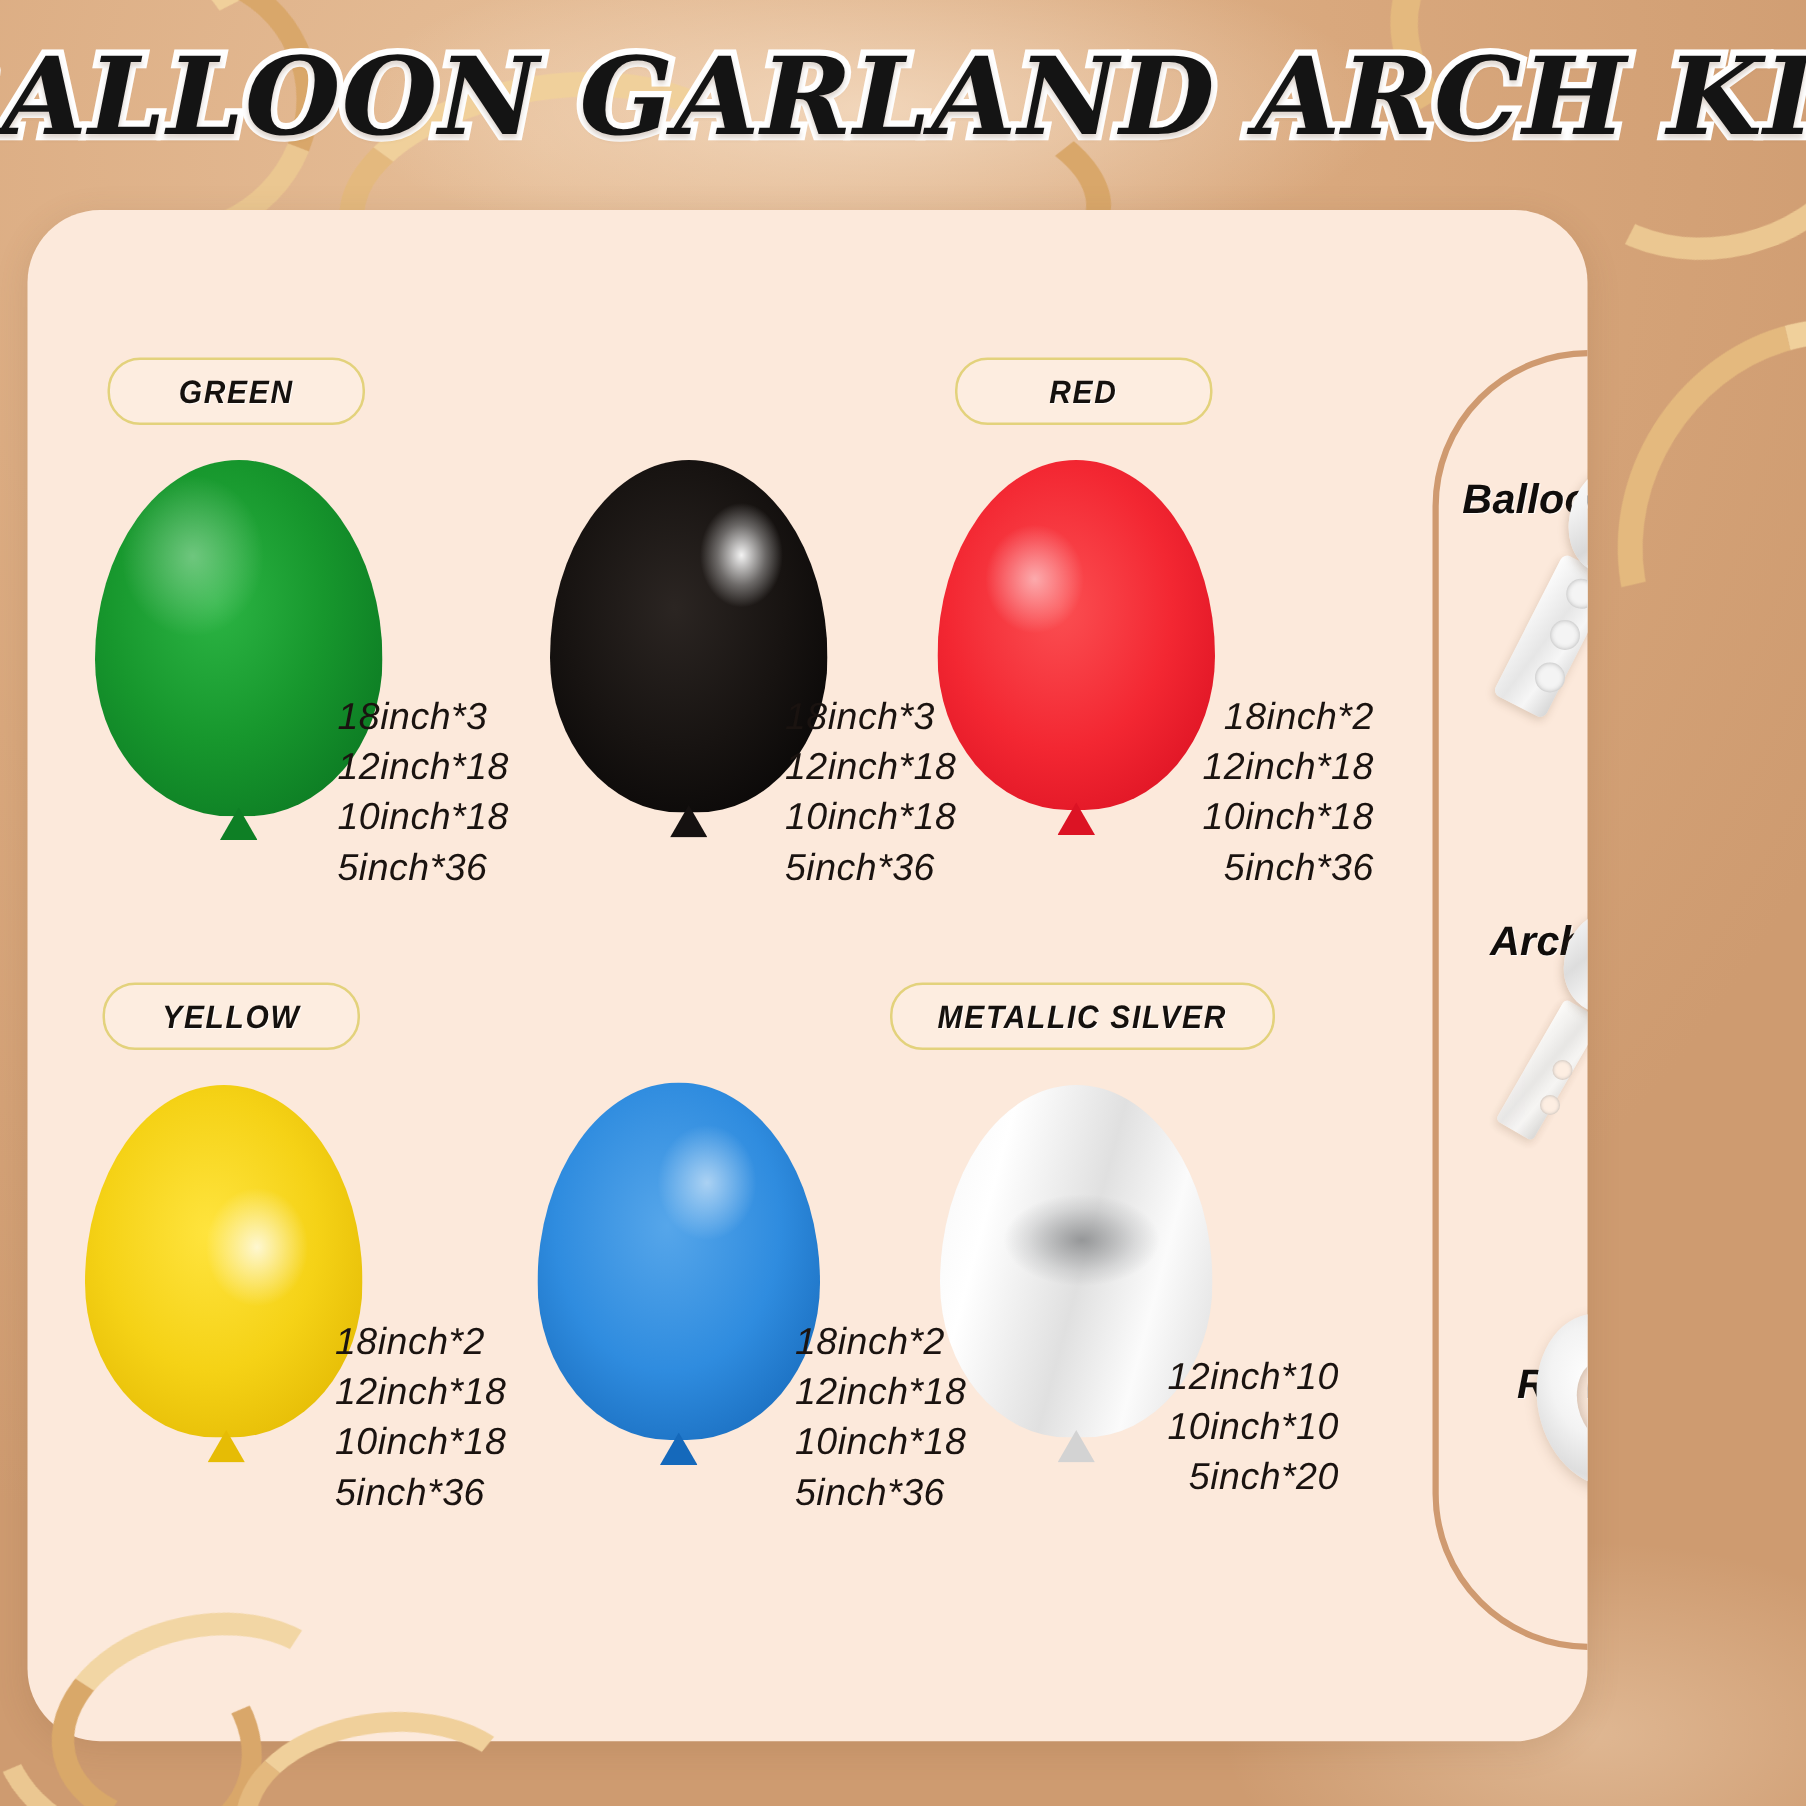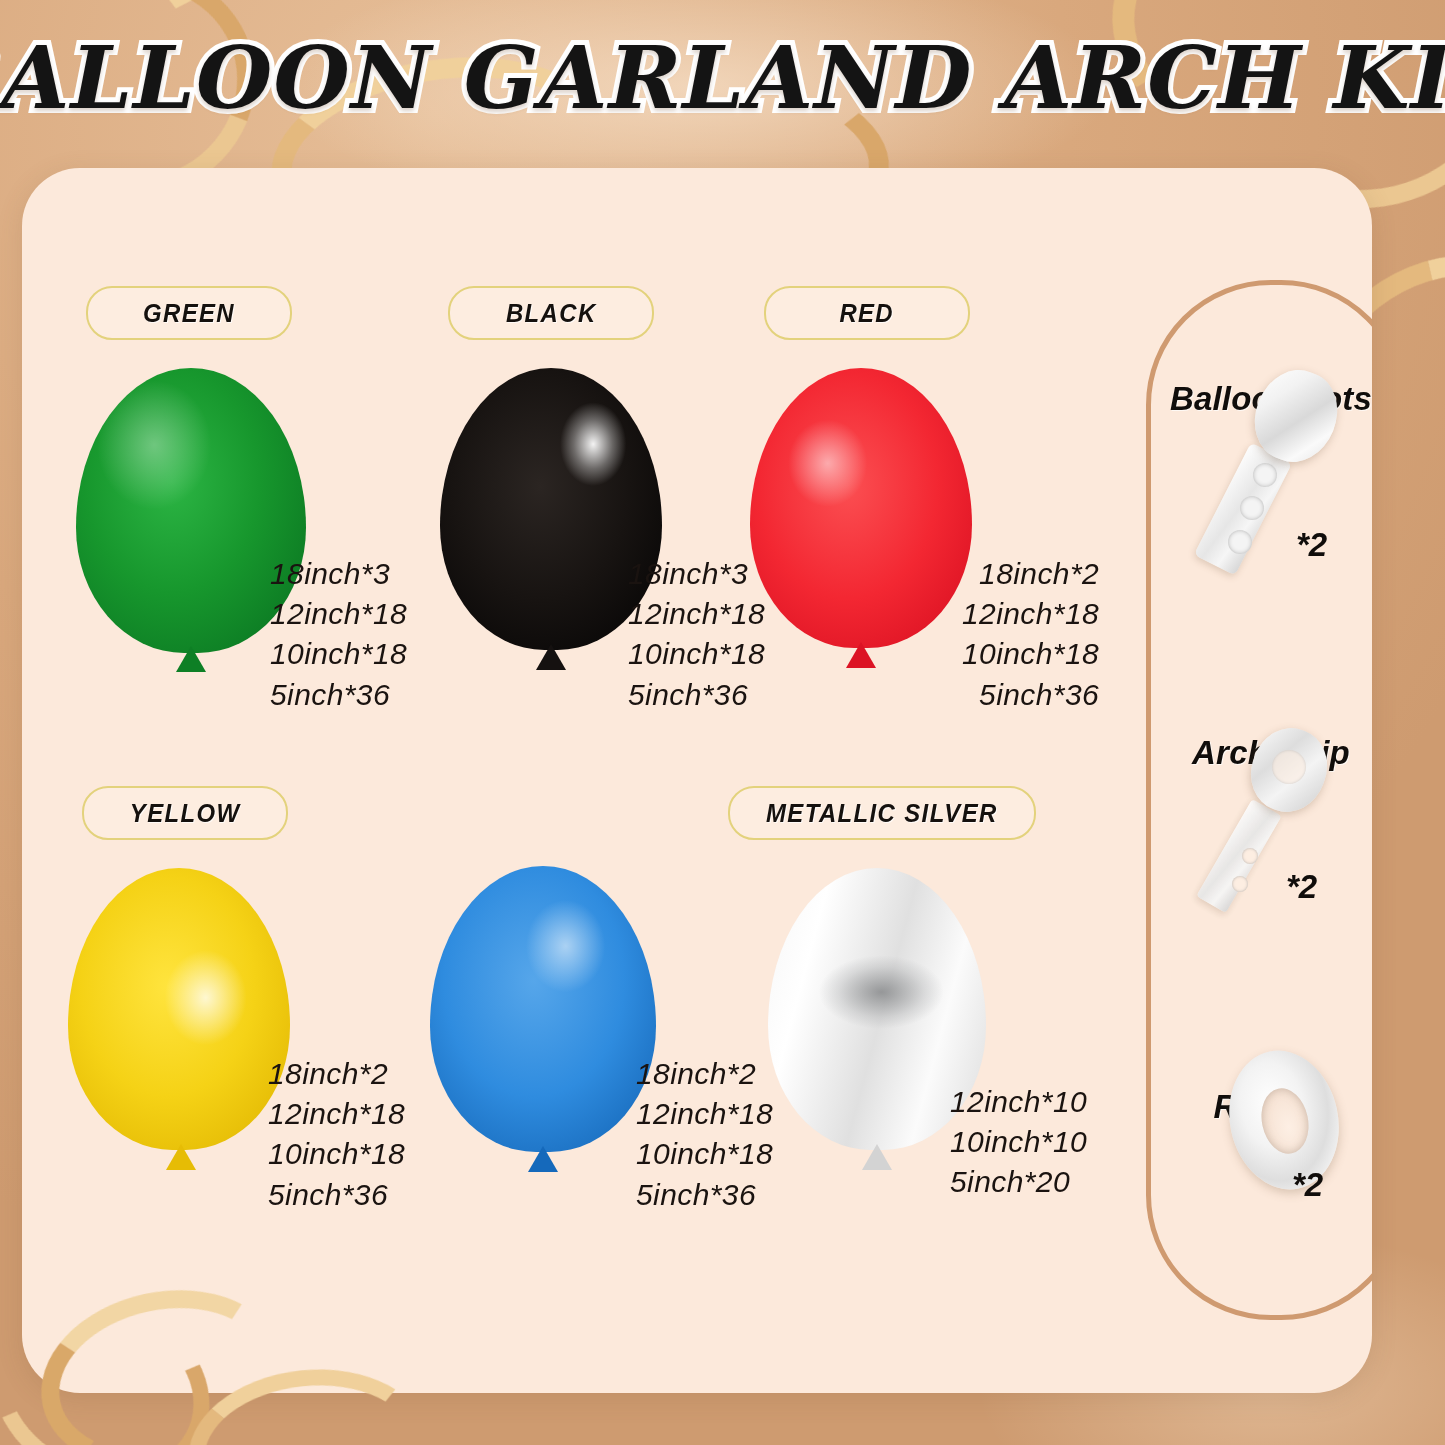--- a/index.html
+++ b/index.html
@@ -22,21 +22,21 @@
       radial-gradient(ellipse 420px 220px at 88% 96%, rgba(255,235,210,.35), rgba(255,235,210,0) 70%);
   }
 
   
   .ribbon{position:absolute;border-style:solid;border-color:transparent;border-radius:50%;
           filter:blur(.2px);}
   .rb-gold{border-top-color:#F0D09B;border-left-color:#E4B97E;}
   .rb-gold2{border-bottom-color:#EBC791;border-right-color:#D9A76A;}
 
   
-  .card{position:absolute;left:22px;top:168px;width:1350px;height:1225px;
+  .card{position:absolute;left:22px;top:168px;width:1248px;height:1225px;
     background:#FCE9DB;border-radius:58px;
     box-shadow:0 6px 26px rgba(120,80,50,.16);}
   .card-inner{position:absolute;inset:0;overflow:hidden;border-radius:58px;}
 
   
   .title-wrap{position:absolute;left:0;top:18px;width:1445px;height:118px;
     display:flex;align-items:center;justify-content:center;z-index:6;}
   .title{
     font-family:"DejaVu Serif", serif;
     font-weight:700;font-style:italic;
@@ -50,21 +50,21 @@
   }
 
   
   .grid{position:absolute;left:28px;top:118px;width:1090px;height:1070px;}
   .cell{position:absolute;width:355px;height:520px;}
   .cell.c0{left:8px;  top:0;}
   .cell.c1{left:378px;top:0;}
   .cell.c2{left:700px;top:0;text-align:right;}
   .cell.c3{left:0px;  top:500px;}
   .cell.c4{left:368px;top:500px;}
-  .cell.c5{left:678px;top:500px;}
+  .cell.c5{left:662px;top:500px;text-align:right;}
 
   .pill{position:absolute;left:0;top:0;height:50px;min-width:150px;
     border:2px solid #E3D27C;border-radius:26px;background:#FDEDE0;
     display:inline-flex;align-items:center;justify-content:center;
     padding:0 26px;}
   .pill span{
     font-family:"Liberation Sans", sans-serif;
     font-weight:700;font-style:italic;font-size:26px;letter-spacing:1.5px;
     color:#15110E;transform:scaleX(.92);white-space:nowrap;
     text-shadow:1px 1px 0 rgba(255,255,255,.75);}
@@ -148,23 +148,20 @@
           <div class="knot" style="left:118px;top:360px;background:#0E7F25;"></div>
           <div class="specs" style="left:212px;top:268px;">
             <div>18inch*3</div>
             <div>12inch*18</div>
             <div>10inch*18</div>
             <div>5inch*36</div>
           </div>
         </div>
 
         <div class="cell c1">
-          <div class="pill" style="left:20px;">
-            <span>BLACK</span>
-          </div>
           <div class="balloon" style="left:12px;top:82px;width:222px;height:282px;
                       background:
                         radial-gradient(ellipse 46px 58px at 69% 27%, rgba(255,255,255,.95) 0%, rgba(255,255,255,.35) 42%, rgba(255,255,255,0) 72%),
                         radial-gradient(ellipse 180px 230px at 45% 42%, #2B2522 0%, #171311 50%, #050404 92%);">
           </div>
           <div class="knot" style="left:108px;top:358px;background:#151110;"></div>
           <div class="specs" style="left:200px;top:268px;">
             <div>18inch*3</div>
             <div>12inch*18</div>
             <div>10inch*18</div>

